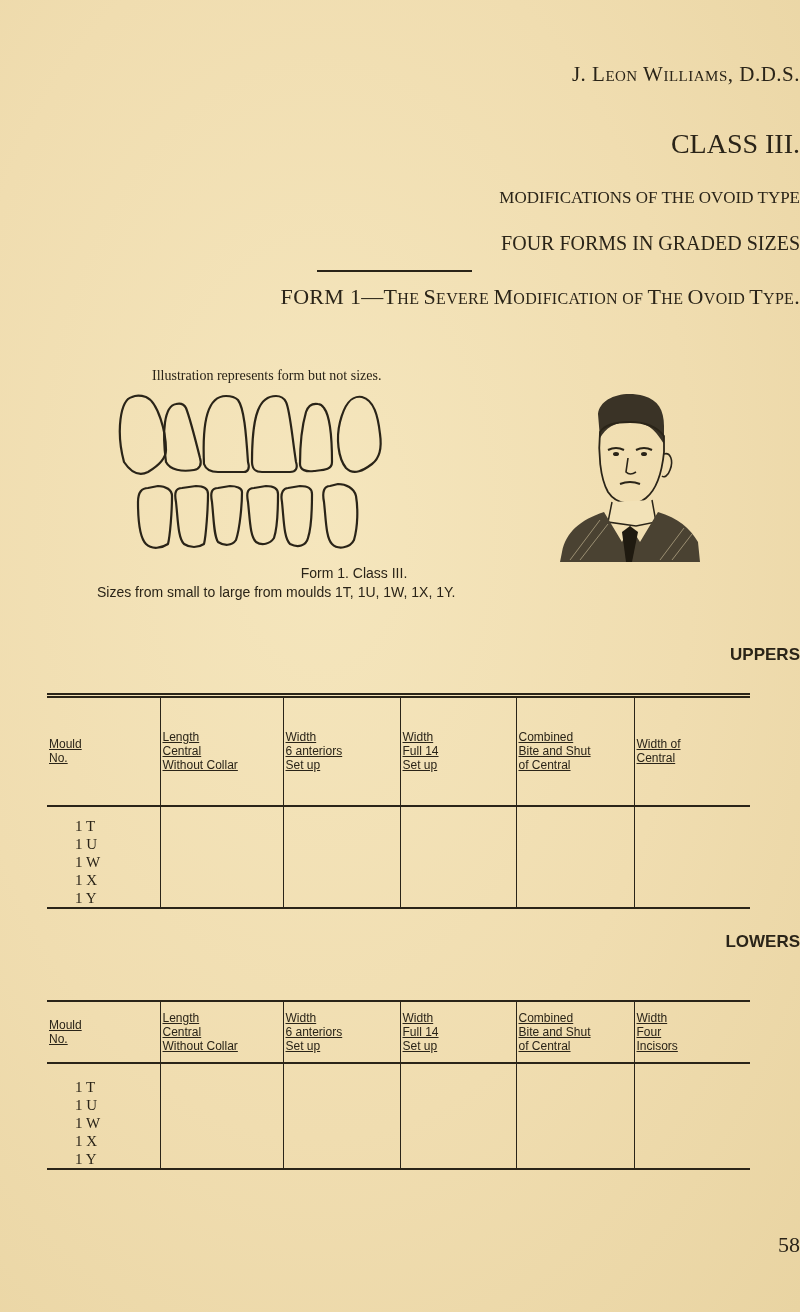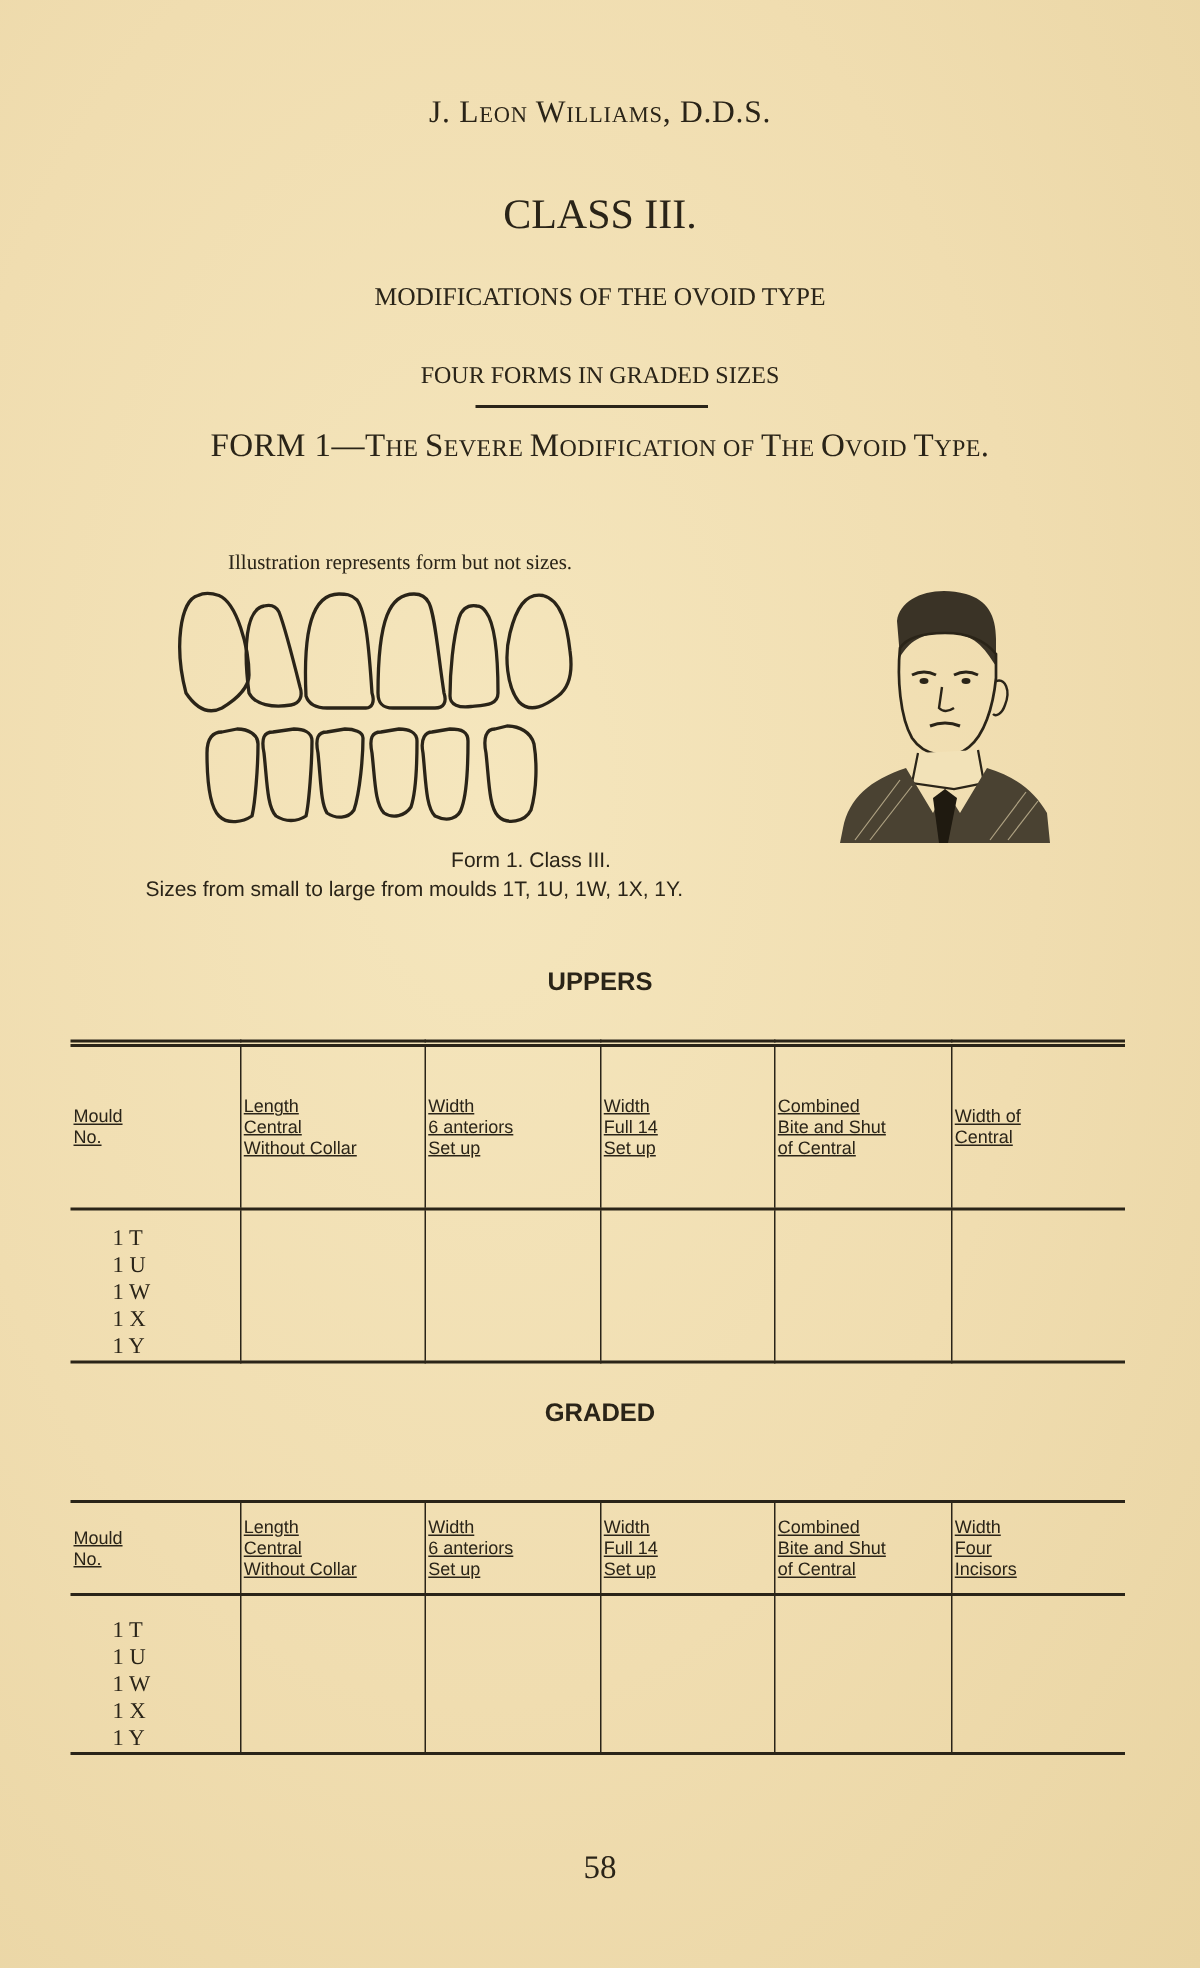--- a/index.html
+++ b/index.html
@@ -5,26 +5,26 @@
   * { margin:0; padding:0; box-sizing:border-box; }
   html, body { width:800px; height:1312px; }
   body {
     background: radial-gradient(ellipse at 40% 40%, #f5e6bd 0%, #f0ddb0 55%, #e9d4a2 100%);
     font-family: "DejaVu Serif", serif;
     color: #2a2418;
     position: relative;
     overflow: hidden;
   }
   .abs { position:absolute; }
-  .center { left:0; width:800px; text-align:center; }
+  .center { left:0; width:800px; text-align:right; }
   .running-head { top:62px; font-family:"Liberation Serif", serif; font-size:21px; letter-spacing:0.5px; }
   .running-head .sc { font-size:15px; }
   .class-title { top:128px; font-family:"Liberation Serif", serif; font-size:28px; }
   .mod-title { top:188px; font-family:"Liberation Serif", serif; font-size:17px; }
-  .sub-title { top:242px; font-family:"Liberation Serif", serif; font-size:16px; }
+  .sub-title { top:232px; font-family:"Liberation Serif", serif; font-size:20px; }
   .rule-short { top:270px; left:317px; width:155px; height:2px; background:#2a2418; }
   .form-title { top:284px; font-family:"Liberation Serif", serif; font-size:22px; letter-spacing:0.3px; }
   .form-title .sc { font-size:16px; }
   .illus-note { top:368px; left:152px; font-family:"Liberation Serif", serif; font-size:14px; }
   .teeth { top:392px; left:118px; }
   .portrait { top:392px; left:560px; }
   .caption1 { top:565px; left:0; width:620px; text-align:center; font-family:"Liberation Sans", sans-serif; font-size:14px;margin-left:44px; }
   .caption2 { top:584px; left:97px; font-family:"Liberation Sans", sans-serif; font-size:14px; }
   .section-title { font-family:"Liberation Sans", sans-serif; font-weight:bold; font-size:17px; }
   .uppers-title { top:645px; }
@@ -161,21 +161,21 @@
       </td>
       <td></td>
       <td></td>
       <td></td>
       <td></td>
       <td></td>
     </tr>
   </tbody>
 </table>
 
-<div class="abs center section-title lowers-title">GRADED</div>
+<div class="abs center section-title lowers-title">LOWERS</div>
 <table class="data lower-table">
   <thead>
     <tr>
       <th class="col-mould">
           <div>Mould</div>
           <div>No.</div>
         </th>
       <th class="col-len">
           <div>Length</div>
           <div>Central</div>

